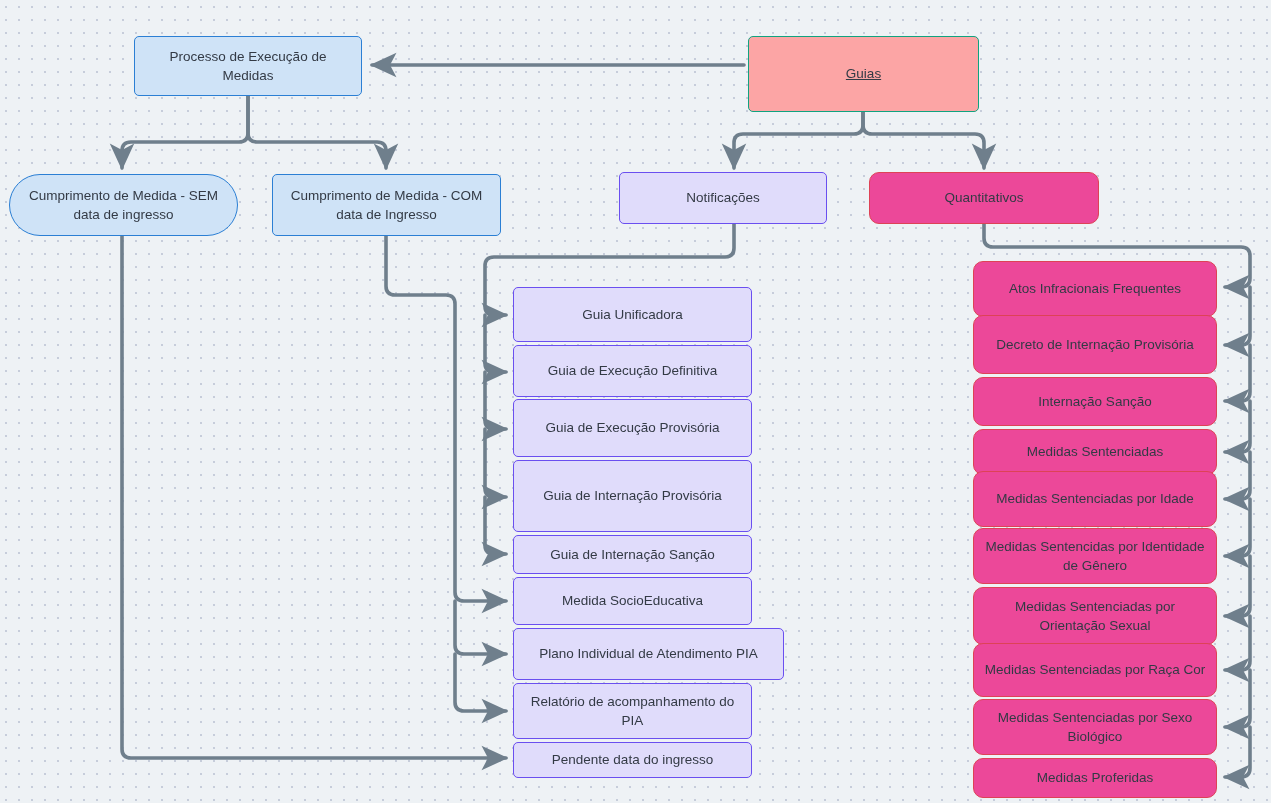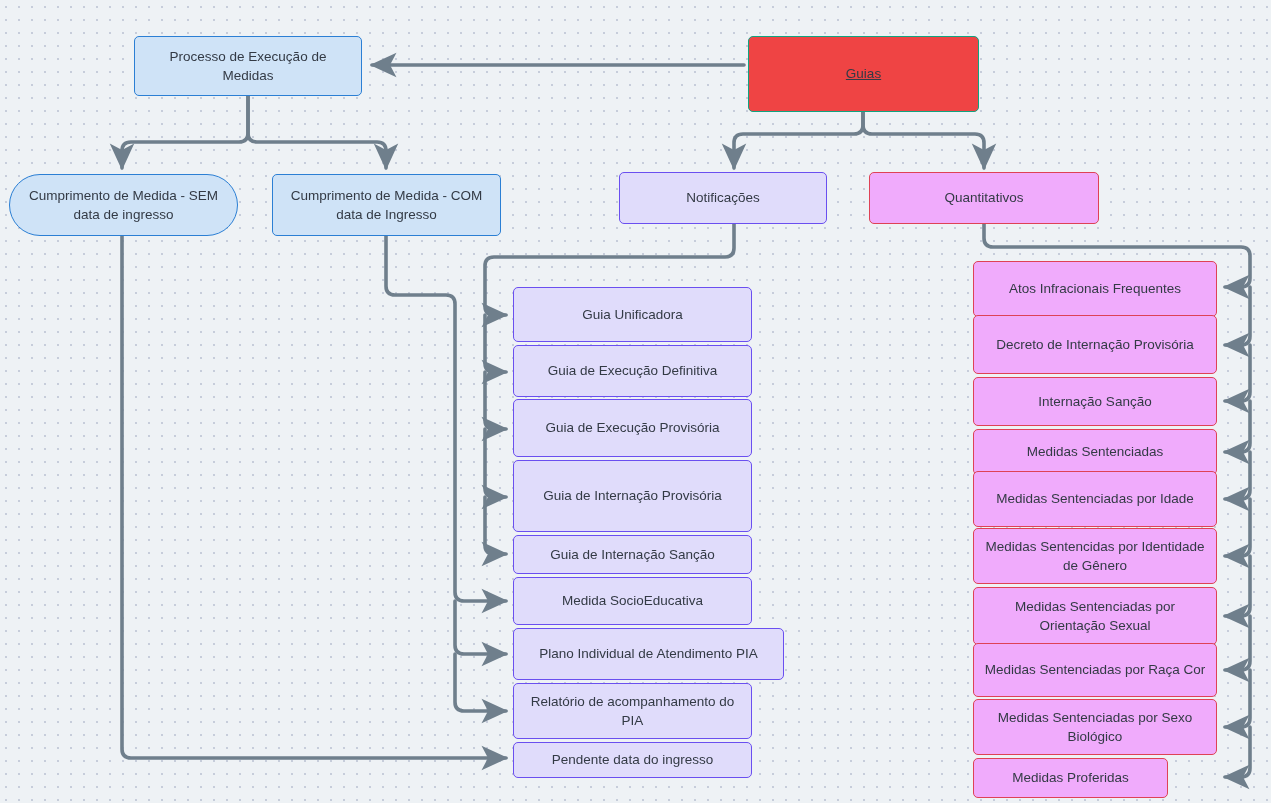--- a/index.html
+++ b/index.html
@@ -25,23 +25,23 @@
     display:flex;align-items:center;justify-content:center;
     text-align:center;
     border-radius:5px;
     border-width:1.6px;border-style:solid;
     color:#333a45;
     font-size:13.5px;
     line-height:1.42;
     padding:3px 8px;
   }
   .n-blue{background:#cfe3f7;border-color:#2b7fd4;}
-  .n-teal{background:#ef4444;border-color:#10a37f;text-decoration:underline;}
+  .n-teal{background:#fca5a5;border-color:#10a37f;text-decoration:underline;}
   .n-purple{background:#e0dcfb;border-color:#6a4ff0;}
-  .n-pink{background:#f0abfc;border-color:#de4256;}
+  .n-pink{background:#ec4899;border-color:#de4256;border-radius:10px;}
 </style>
 </head>
 <body>
 
 <div id="canvas"></div>
 
 <svg id="edges" viewBox="0 0 1271 803">
   <defs>
     <marker id="arr" markerWidth="9" markerHeight="9" refX="7.4" refY="4.5" orient="auto" markerUnits="strokeWidth">
       <path d="M0.6,1.1 L8,4.5 L0.6,7.9 L2.4,4.5 Z" fill="#6f7f8c"></path>
@@ -156,15 +156,15 @@
 </div>
 <div class="node n-pink" style="left:973px;top:587px;width:244px;height:58px;">
   <span>Medidas Sentenciadas por Orientação Sexual</span>
 </div>
 <div class="node n-pink" style="left:973px;top:643px;width:244px;height:54px;">
   <span>Medidas Sentenciadas por Raça Cor</span>
 </div>
 <div class="node n-pink" style="left:973px;top:699px;width:244px;height:56px;">
   <span>Medidas Sentenciadas por Sexo Biológico</span>
 </div>
-<div class="node n-pink" style="left:973px;top:758px;width:195px;height:40px;">
+<div class="node n-pink" style="left:973px;top:758px;width:244px;height:40px;">
   <span>Medidas Proferidas</span>
 </div>
 
 </body></html>

